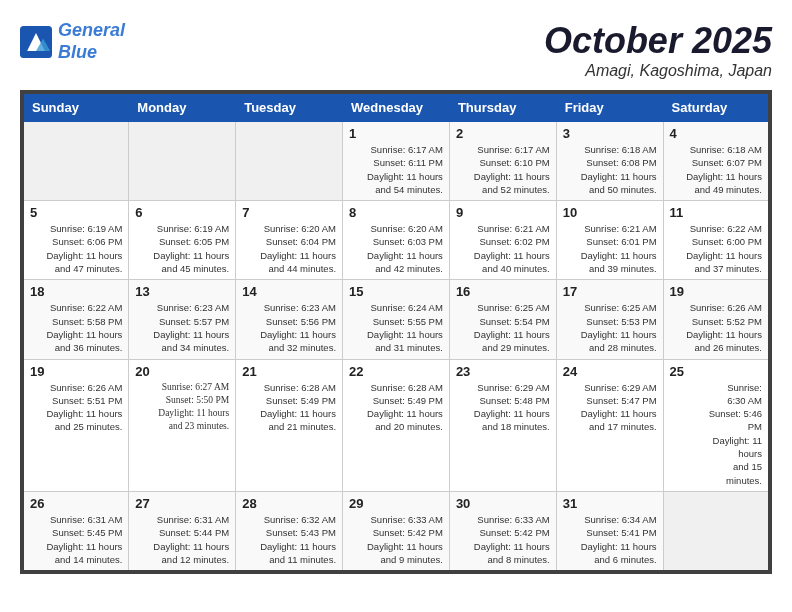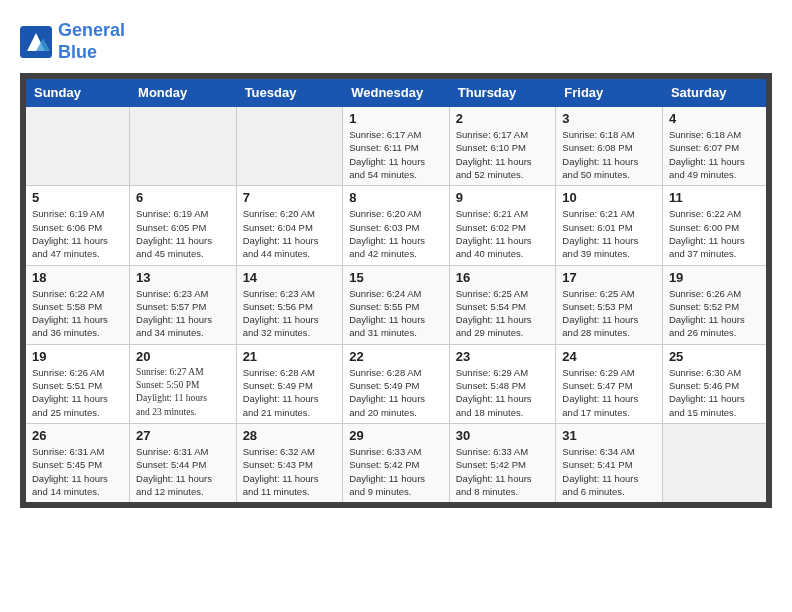--- a/index.html
+++ b/index.html
@@ -8,20 +8,21 @@
       background: #fff;
       width: 792px;
       min-height: 612px;
       padding: 20px;
     }
     .header {
       display: flex;
       justify-content: space-between;
       align-items: flex-start;
       margin-bottom: 10px;
+      font-style: italic;
     }
     .logo {
       display: flex;
       align-items: center;
       gap: 6px;
     }
     .logo-text {
       font-size: 18px;
       font-weight: bold;
       color: #1a1a2e;
@@ -42,21 +43,21 @@
       font-weight: bold;
       color: #1a1a2e;
     }
     .location {
       font-size: 16px;
       color: #333;
     }
     .calendar {
       width: 100%;
       border-collapse: collapse;
-      border: 6px solid #404040;
+      border: 4px solid #404040;
     }
     .calendar th {
       background-color: #1a56b0;
       color: white;
       text-align: left;
       padding: 6px 8px;
       font-size: 13px;
       border: 1px solid #1a56b0;
     }
     .calendar td {
@@ -76,20 +77,21 @@
     .day-number {
       font-size: 13px;
       font-weight: bold;
       color: #222;
       margin-bottom: 2px;
     }
     .day-info {
       font-size: 9.5px;
       color: #333;
       line-height: 1.4;
+      text-align: right;
     }
     .empty-cell {
       background: #f0f0f0 !important;
     }
     .row1 td { background: #f5f5f5; }
     .row2 td { background: #ffffff; }
     .row3 td { background: #f5f5f5; }
     .row4 td { background: #ffffff; }
     .row5 td { background: #f5f5f5; }
   </style>
@@ -101,20 +103,24 @@
     <svg class="logo-icon" viewBox="0 0 36 36">
       <rect x="0" y="0" width="36" height="36" fill="#1a56b0" rx="4"></rect>
       <polygon points="8,28 18,8 28,28" fill="white"></polygon>
       <polygon points="18,28 26,14 34,28" fill="#3a9bd5" opacity="0.8"></polygon>
     </svg>
     <div class="logo-text">
       <div><span>General</span></div>
       <div><span>Blue</span></div>
     </div>
   </div>
+  <div class="title-block">
+    <div class="month-title">October 2025</div>
+    <div class="location">Amagi, Kagoshima, Japan</div>
+  </div>
 </div>
 
 <table class="calendar">
   <thead>
     <tr>
     <th>Sunday</th>
         <th>Monday</th>
         <th>Tuesday</th>
         <th>Wednesday</th>
         <th>Thursday</th>
@@ -296,21 +302,21 @@
         </td>
         <td>
           <div class="day-number">24</div>
           <div class="day-info" style="white-space: pre-line;">Sunrise: 6:29 AM
 Sunset: 5:47 PM
 Daylight: 11 hours
 and 17 minutes.</div>
         </td>
         <td>
           <div class="day-number">25</div>
-          <div class="day-info" style="white-space: pre-line;">Sunrise: 6:30 AM
+          <div class="day-info" style="white-space: pre-line; margin-left: 38px;">Sunrise: 6:30 AM
 Sunset: 5:46 PM
 Daylight: 11 hours
 and 15 minutes.</div>
         </td>
       </tr>
       <tr class="row5">
         <td>
           <div class="day-number">26</div>
           <div class="day-info" style="white-space: pre-line;">Sunrise: 6:31 AM
 Sunset: 5:45 PM

